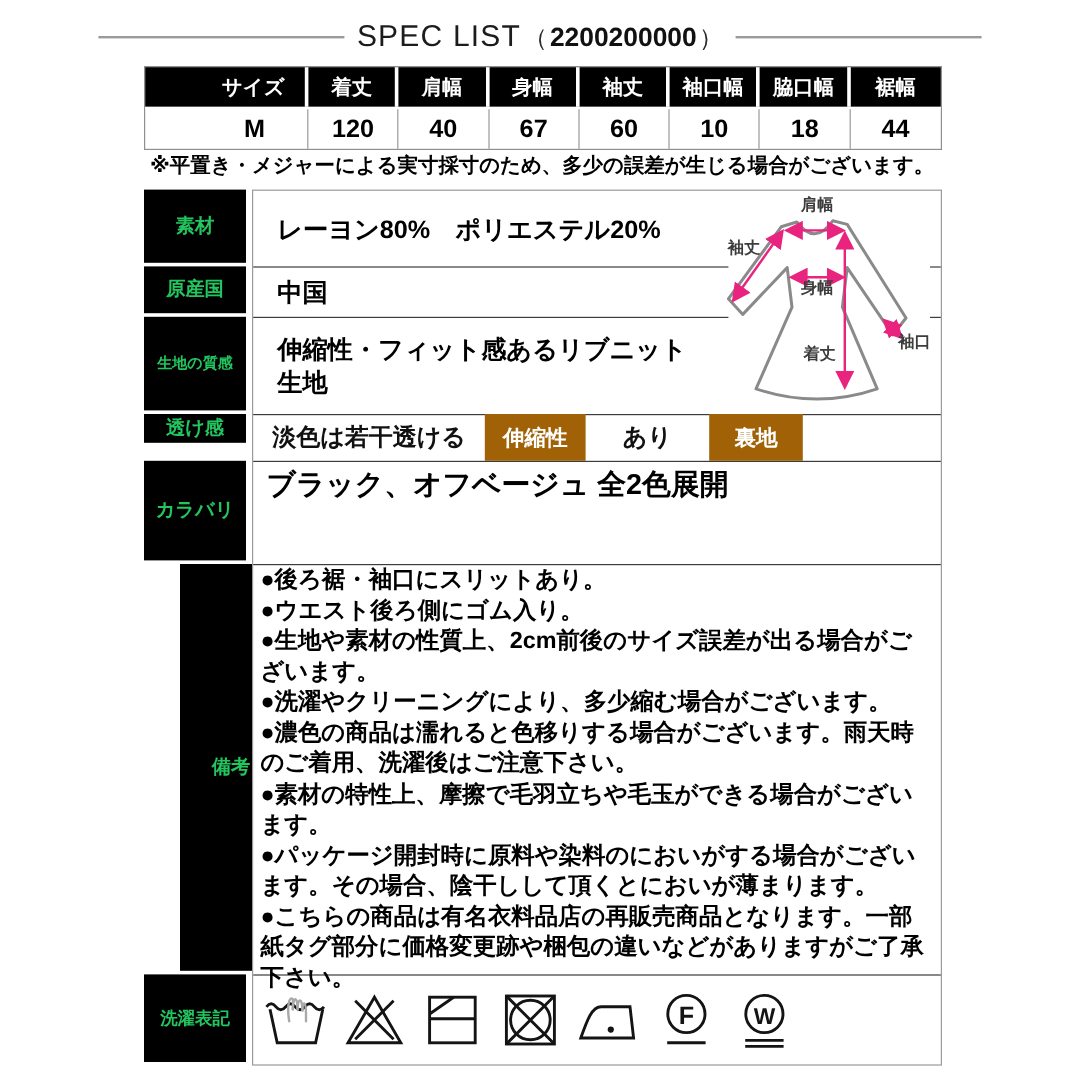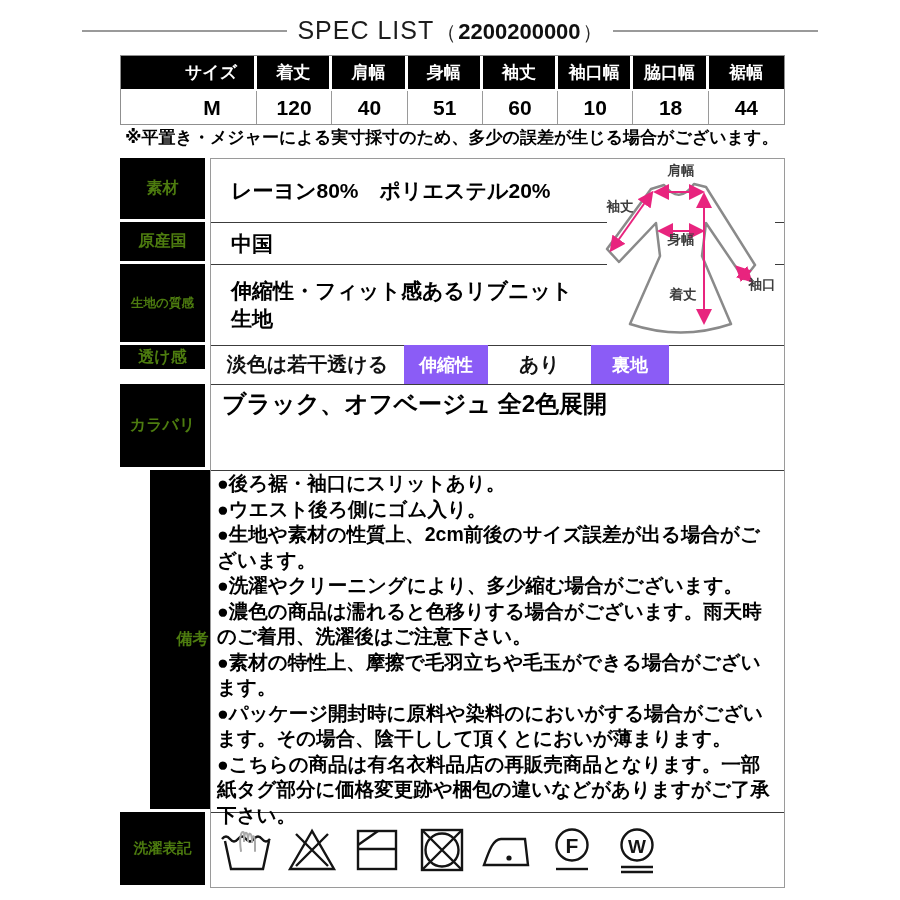--- a/index.html
+++ b/index.html
@@ -20,26 +20,26 @@
   .size-head{background:#000;height:33px;}
   .size-head .cell{color:#fff;font-size:17px;display:flex;align-items:center;justify-content:center;border-right:3px solid #fff;}
   .size-head .cell:last-child{border-right:none;}
   .size-vals{height:33px;border-top:2px solid #fff;}
   .size-vals .cell{font-size:21px;display:flex;align-items:center;justify-content:center;border-right:1px solid #9a9a9a;color:#000;}
   .size-vals .cell:last-child{border-right:none;}
   
   .note{position:absolute;left:125px;top:126px;font-size:17px;color:#000;}
   
   .spec{position:absolute;left:120px;top:158px;width:665px;height:730px;}
-  .lbl{position:absolute;left:0;width:85px;background:#000;color:#4d7c0f;display:flex;align-items:center;justify-content:center;text-align:center;font-size:16px;}
+  .lbl{position:absolute;left:0;width:85px;background:#000;color:#22c55e;display:flex;align-items:center;justify-content:center;text-align:center;font-size:16px;}
   .content{position:absolute;left:90px;top:0;width:575px;height:730px;border:1.5px solid #9a9a9a;box-sizing:border-box;background:#fff;}
   .sep{position:absolute;height:1.5px;background:#3c3c3c;}
   .val{position:absolute;display:flex;align-items:center;font-size:21px;color:#000;}
   .seg{position:absolute;display:flex;align-items:center;justify-content:center;font-size:20px;}
-  .seg.black{background:#8b5cf6;color:#fff;font-size:18px;text-align:right;}
+  .seg.black{background:#a16207;color:#fff;font-size:18px;text-align:right;}
   .notes-box{position:absolute;left:6px;right:8px;top:312px;height:338px;font-size:19.5px;line-height:1.31;color:#000;}
   .laundry{position:absolute;left:10px;top:654px;height:74px;display:flex;align-items:center;gap:13px;}
   .laundry svg{display:block;}
   .diagram{position:absolute;left:383px;top:2px;}
 </style>
 </head>
 <body>
 
 <div class="page">
 
@@ -62,21 +62,21 @@
       <div class="cell">身幅</div>
       <div class="cell">袖丈</div>
       <div class="cell">袖口幅</div>
       <div class="cell">脇口幅</div>
       <div class="cell">裾幅</div>
     </div>
     <div class="size-vals">
       <div class="cell">M</div>
       <div class="cell">120</div>
       <div class="cell">40</div>
-      <div class="cell">51</div>
+      <div class="cell">67</div>
       <div class="cell">60</div>
       <div class="cell">10</div>
       <div class="cell">18</div>
       <div class="cell">44</div>
     </div>
   </div>
 
   <div class="note">※平置き・メジャーによる実寸採寸のため、多少の誤差が生じる場合がございます。</div>
 
   <div class="spec">

